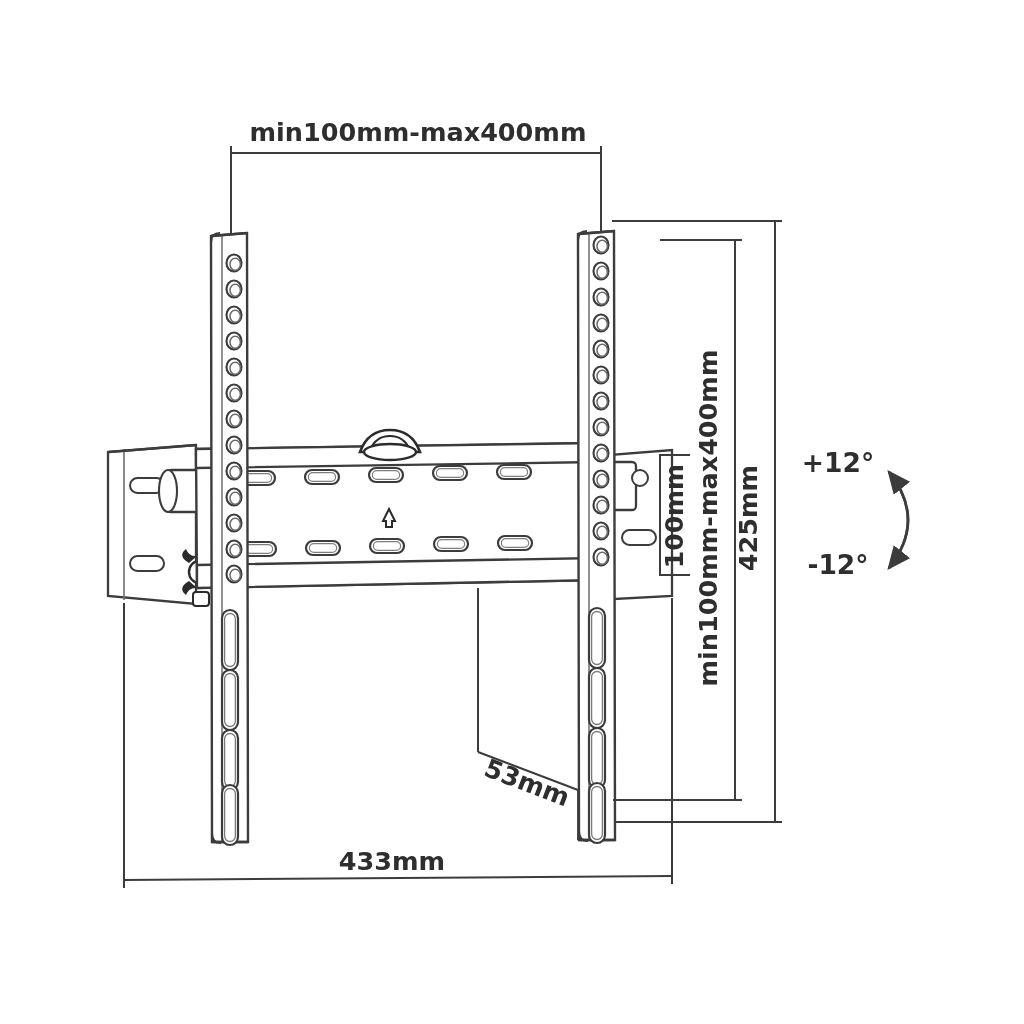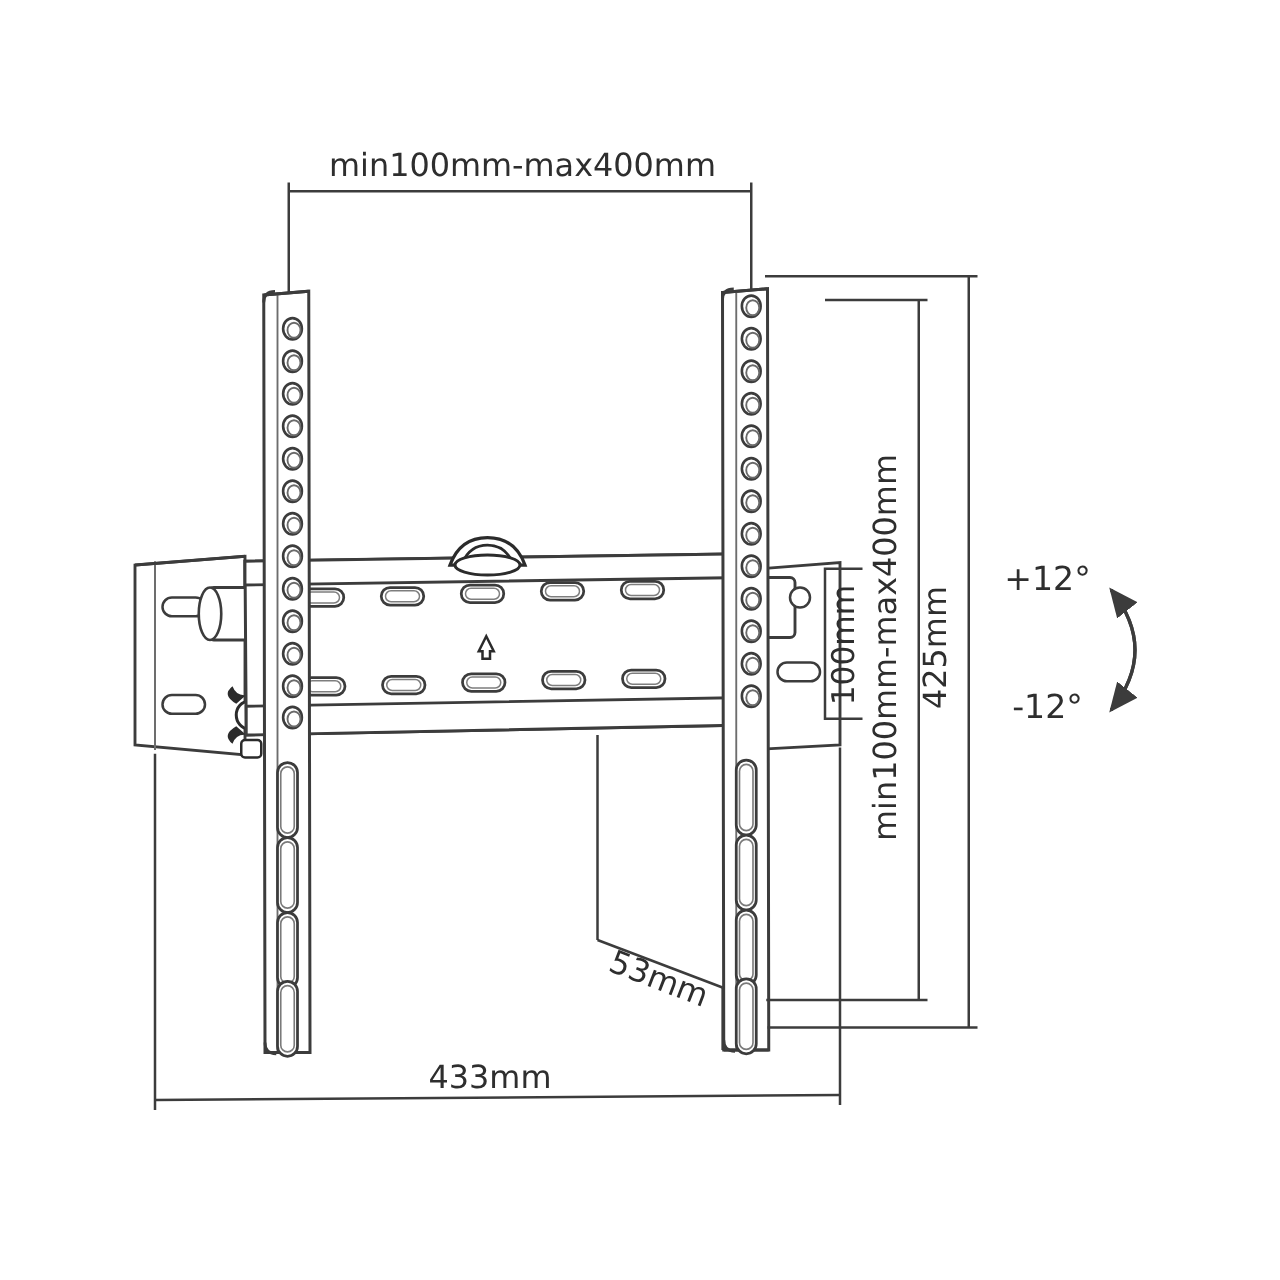--- a/index.html
+++ b/index.html
@@ -1,18 +1,18 @@
 <!DOCTYPE html>
 <html><head>
 <meta charset="utf-8">
 <style>
   html,body{margin:0;padding:0;background:#fff;}
   body{width:1024px;height:1024px;overflow:hidden;
        font-family:"DejaVu Sans","Liberation Sans",sans-serif;}
-  #stage{position:relative;width:1024px;height:1024px;background:#ffffff;}
+  #stage{position:relative;width:1024px;height:1024px;background:#ffffff;font-weight:bold;}
   svg{display:block;}
   .lbl{fill:#2e2e2e;font-family:"DejaVu Sans","Liberation Sans",sans-serif;}
 </style>
 </head>
 <body>
 
 <div id="stage">
 <svg width="1024" height="1024" viewBox="0 0 1024 1024">
 
   <defs>

